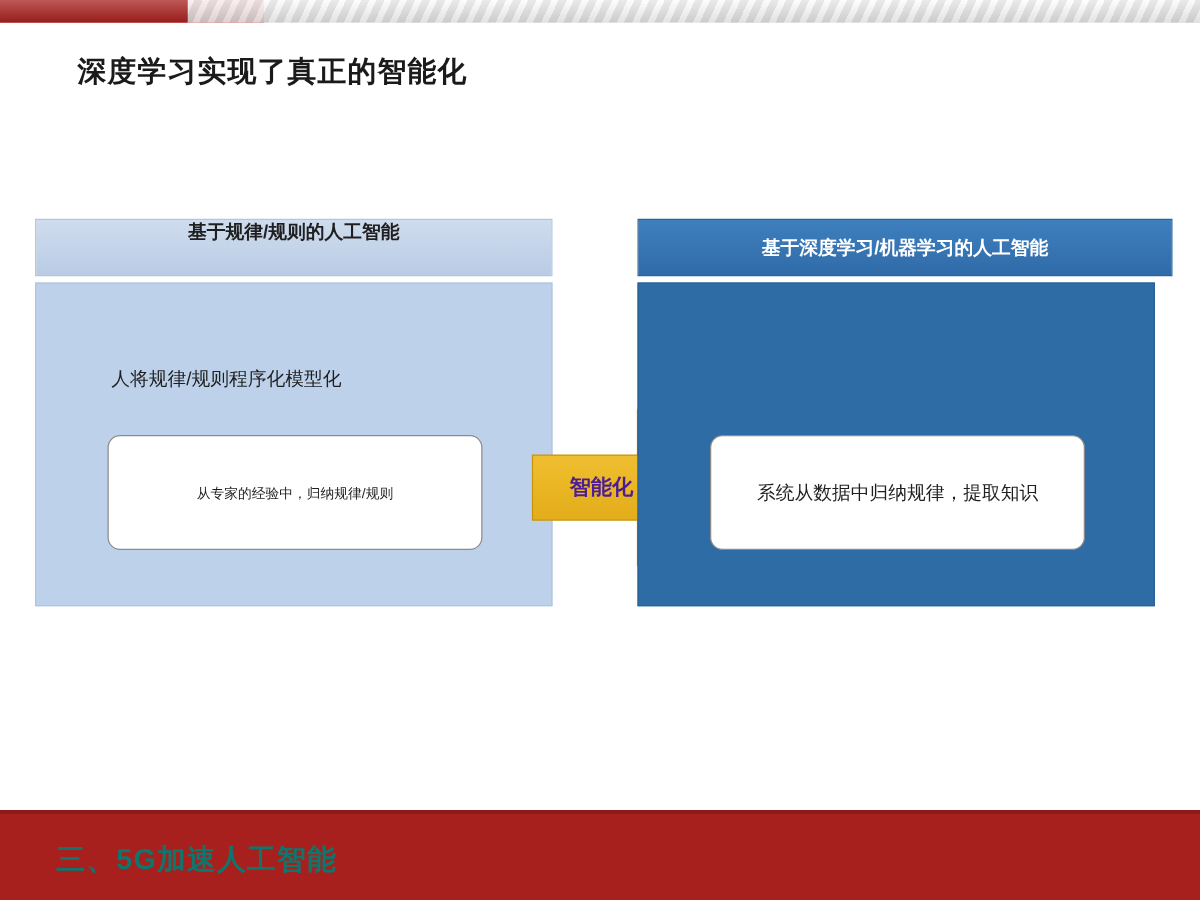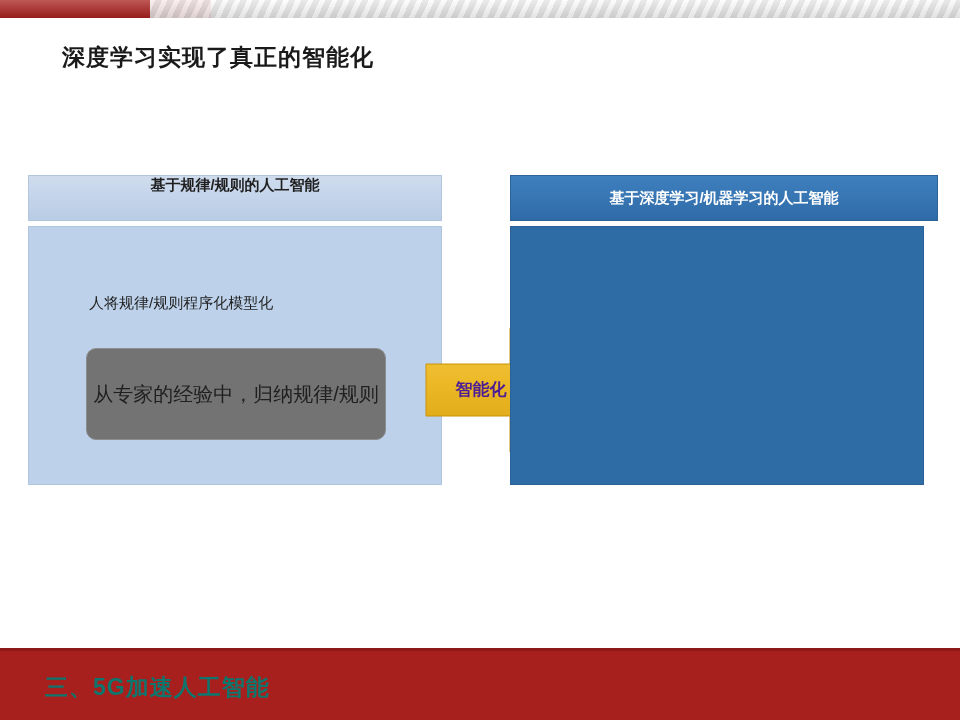--- a/index.html
+++ b/index.html
@@ -90,28 +90,28 @@
     left: 60px; top: 55px;
     font-size: 15px;
     color: #1f1f1f;
     white-space: nowrap;
     margin-top: 12px;
   }
   .panel-left-card {
     position: absolute;
     left: 57px; top: 121px;
     width: 300px; height: 92px;
-    background: #737373;
+    background: #ffffff;
     border: 1px solid #8c8c8c;
     border-radius: 10px;
     box-sizing: border-box;
     display: flex;
     align-items: center;
     justify-content: center;
-    font-size: 20px;
+    font-size: 11px;
     color: #1f1f1f;
   }
 
   
   .panel-right-header {
     position: absolute;
     left: 510px; top: 175px;
     width: 428px; height: 46px;
     background: linear-gradient(180deg, #3f7fbe 0%, #2f6ba8 100%);
     border: 1px solid #2c6399;
@@ -225,18 +225,21 @@
     </defs>
     <polygon points="2,44 86,44 86,8 144,70 86,132 86,96 2,96" fill="url(#arrowGrad)" stroke="#c9930a" stroke-width="1"></polygon>
   </svg>
   <div class="arrow-label">智能化</div>
 </div>
 
 <div class="panel-right-header">
   <span>基于深度学习/机器学习的人工智能</span>
 </div>
 <div class="panel-right-body">
+  <div class="panel-right-card">
+    <span>系统从数据中归纳规律，提取知识</span>
+  </div>
 </div>
 
 <div class="bottom-bar">
   <div class="hairline"></div>
 </div>
 <div class="bottom-text">三、5G加速人工智能</div>
 
 </body></html>

